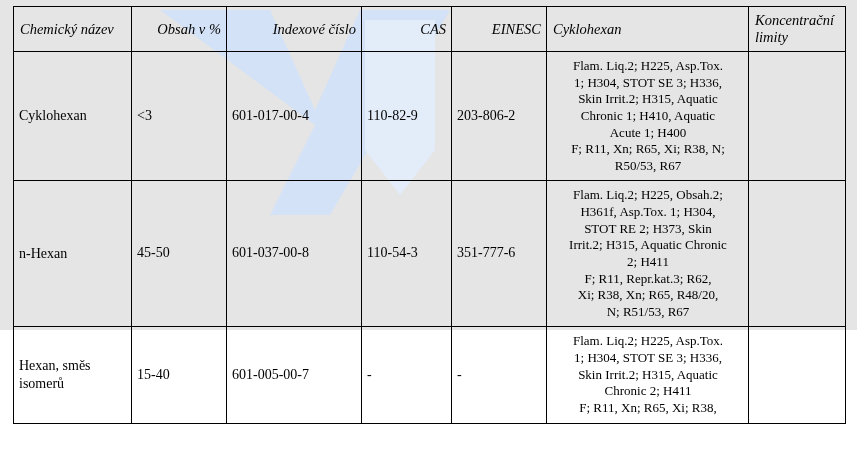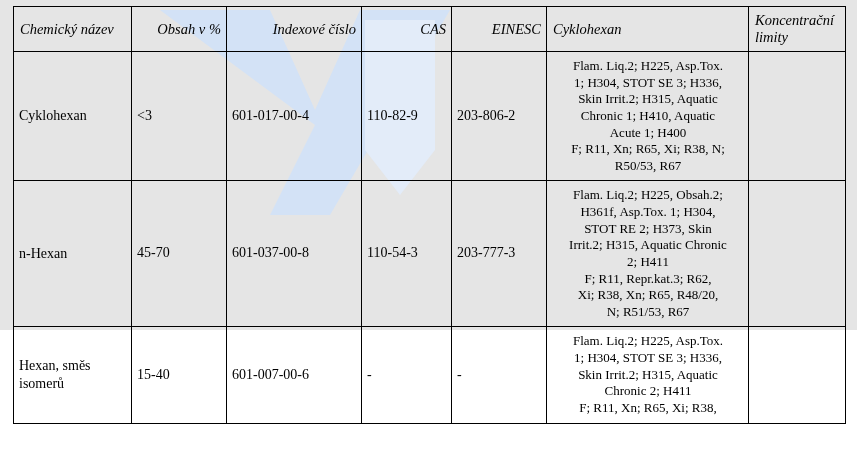--- a/index.html
+++ b/index.html
@@ -147,40 +147,40 @@
             <span class="klas-line">Skin Irrit.2; H315, Aquatic</span>
             <span class="klas-line">Chronic 1; H410, Aquatic</span>
             <span class="klas-line">Acute 1; H400</span>
             <span class="klas-line">F; R11, Xn; R65, Xi; R38, N;</span>
             <span class="klas-line">R50/53, R67</span>
           </td>
           <td class="limits"></td>
         </tr>
         <tr>
           <td class="name">n-Hexan</td>
-          <td>45-70</td>
+          <td>45-50</td>
           <td>601-037-00-8</td>
           <td>110-54-3</td>
-          <td>203-777-3</td>
+          <td>351-777-6</td>
           <td class="klas">
             <span class="klas-line">Flam. Liq.2; H225, Obsah.2;</span>
             <span class="klas-line">H361f, Asp.Tox. 1; H304,</span>
             <span class="klas-line">STOT RE 2; H373, Skin</span>
             <span class="klas-line">Irrit.2; H315, Aquatic Chronic</span>
             <span class="klas-line">2; H411</span>
             <span class="klas-line">F; R11, Repr.kat.3; R62,</span>
             <span class="klas-line">Xi; R38, Xn; R65, R48/20,</span>
             <span class="klas-line">N; R51/53, R67</span>
           </td>
           <td class="limits"></td>
         </tr>
         <tr>
           <td class="name">Hexan, směs isomerů</td>
           <td>15-40</td>
-          <td>601-007-00-6</td>
+          <td>601-005-00-7</td>
           <td>-</td>
           <td>-</td>
           <td class="klas">
             <span class="klas-line">Flam. Liq.2; H225, Asp.Tox.</span>
             <span class="klas-line">1; H304, STOT SE 3; H336,</span>
             <span class="klas-line">Skin Irrit.2; H315, Aquatic</span>
             <span class="klas-line">Chronic 2; H411</span>
             <span class="klas-line">F; R11, Xn; R65, Xi; R38,</span>
           </td>
           <td class="limits"></td>

